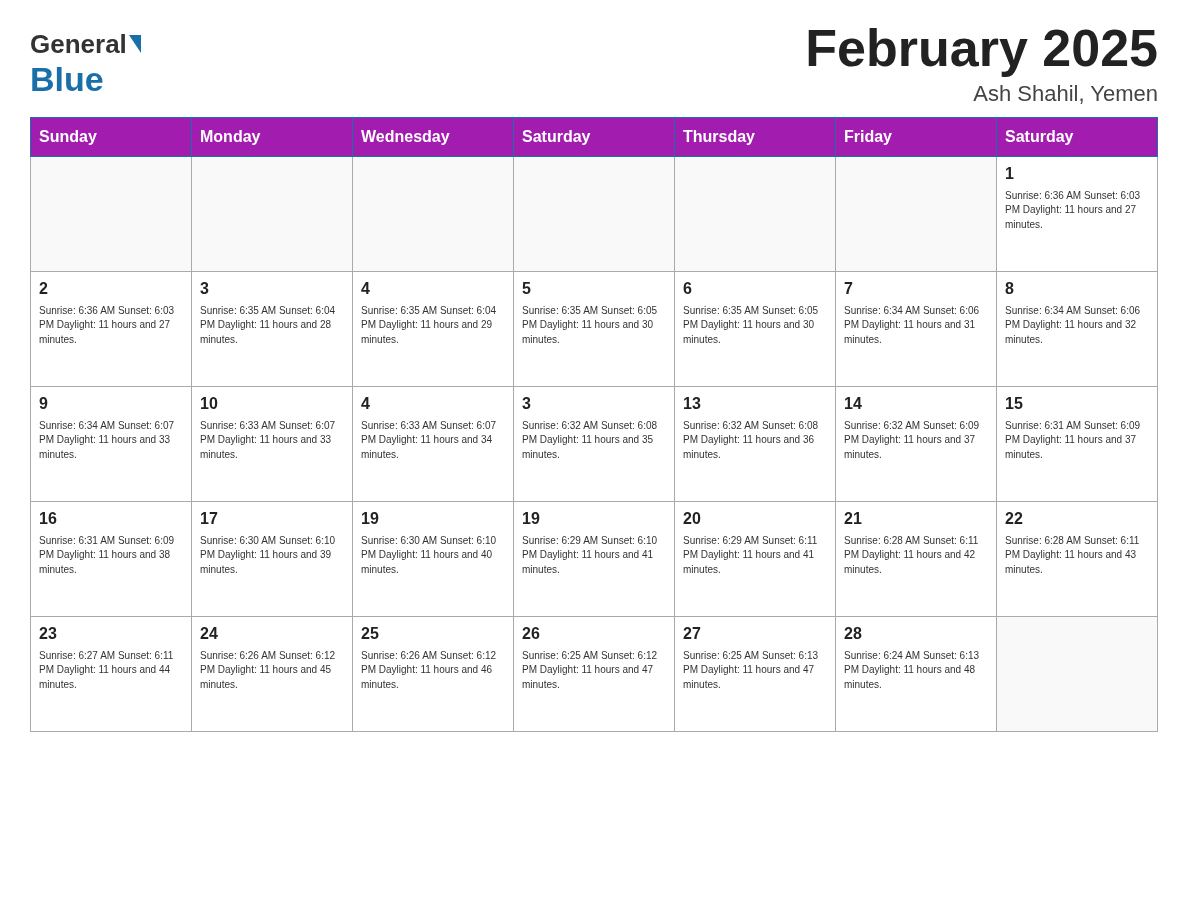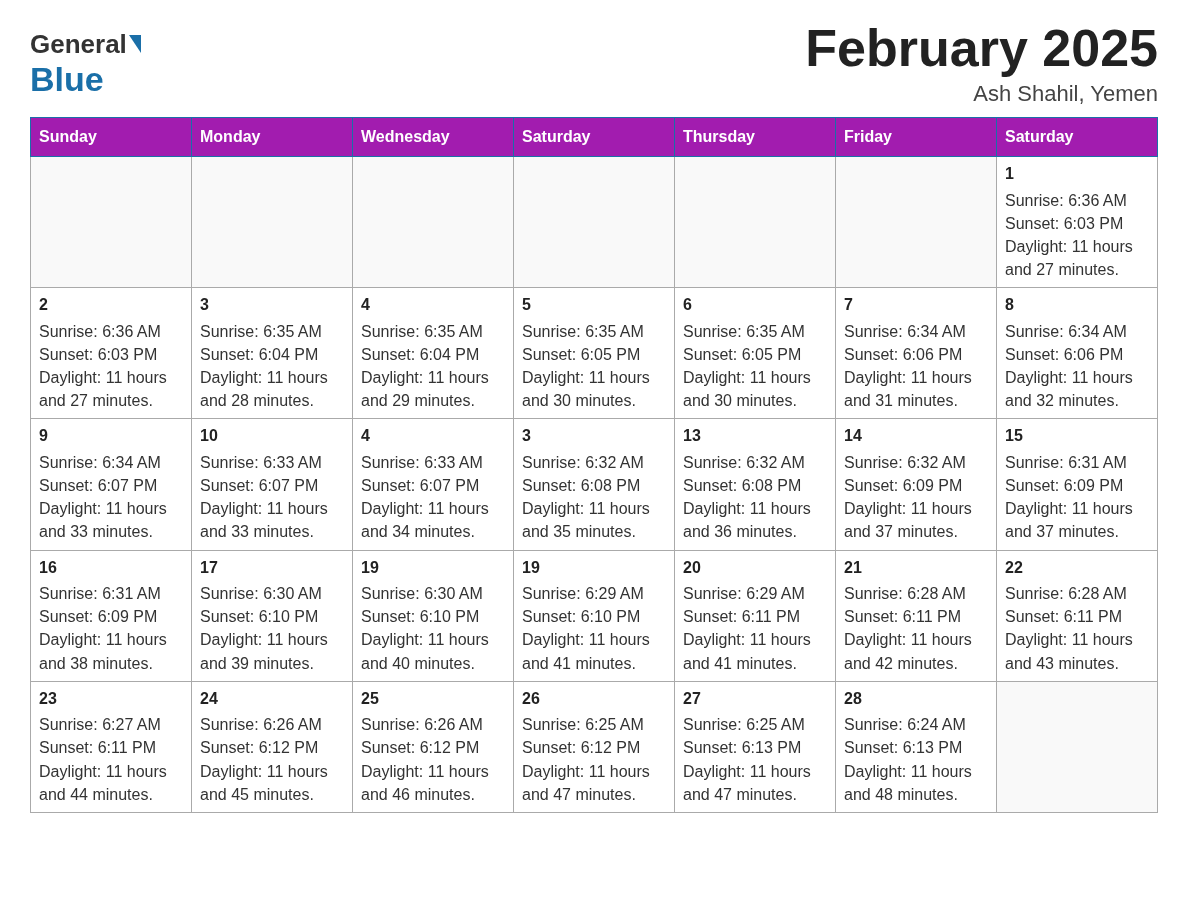--- a/index.html
+++ b/index.html
@@ -85,21 +85,21 @@
       background: #f9f9f9;
     }
     .day-number {
       font-size: 16px;
       font-weight: bold;
       color: #222;
       display: block;
       margin-bottom: 3px;
     }
     .day-info {
-      font-size: 16px;
+      font-size: 10px;
       color: #333;
       line-height: 1.45;
     }
   </style>
 </head>
 <body>
 
 <div class="header">
   <div class="logo">
     <div class="logo-text">

